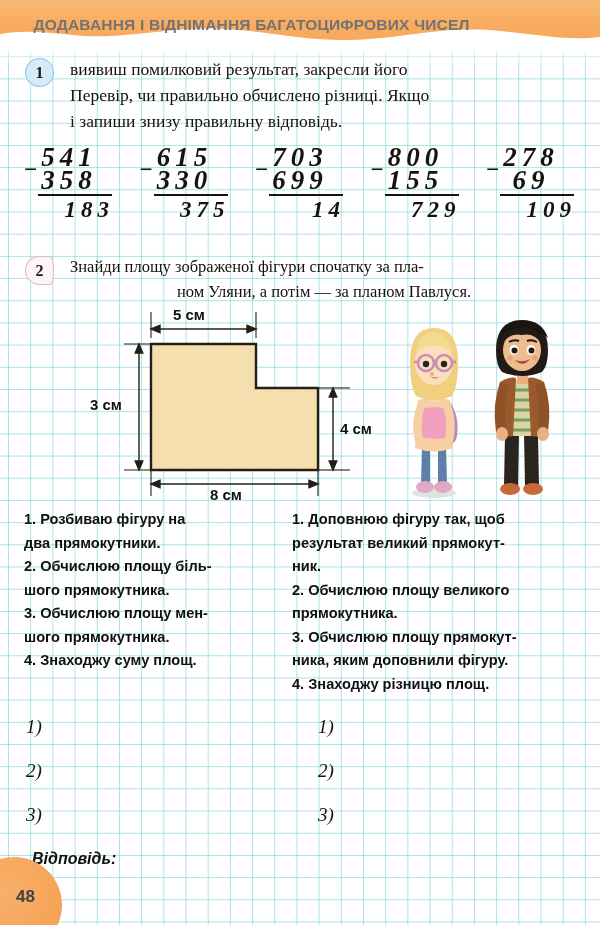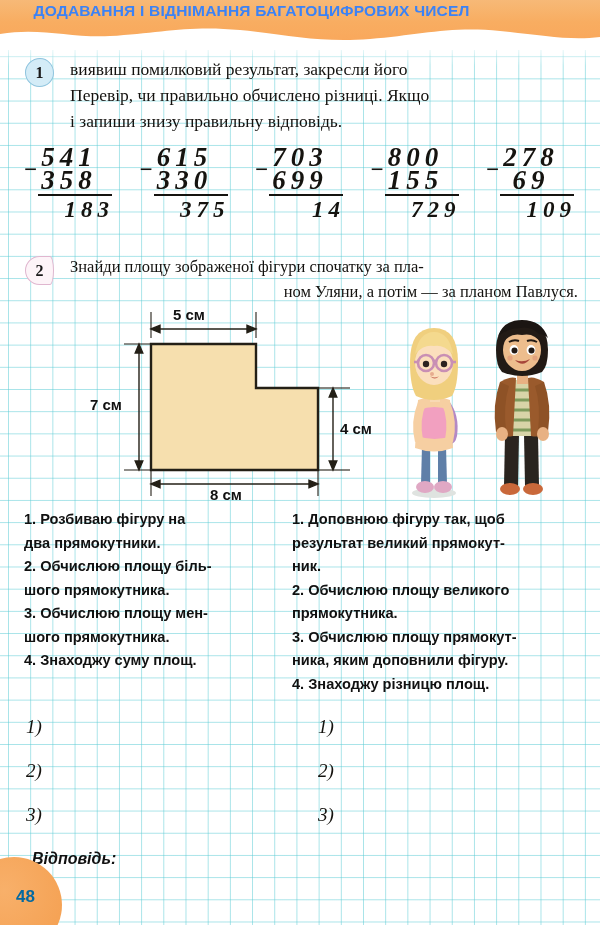--- a/index.html
+++ b/index.html
@@ -30,24 +30,24 @@
   
   #header{
     position:absolute;left:0;top:0;width:600px;height:48px;z-index:5;
   }
   #header-bg{
     position:absolute;left:0;top:0;width:600px;height:40px;
     background:linear-gradient(to bottom,#f7b977 0%,#f8ad61 55%,#f9a85c 100%);
   }
   #header-wave{position:absolute;left:0;top:24px;width:600px;height:26px;display:block;}
   #header-title{
-    position:absolute;left:0;top:2px;width:503px;
+    position:absolute;left:0;top:16px;width:503px;
     text-align:center;
     font-size:15.5px;font-weight:bold;letter-spacing:.2px;
-    color:#3b82f6;
+    color:#737373;
     font-family:"Liberation Sans",sans-serif;
     z-index:6;
   }
 
   
   .badge{
     position:absolute;width:29px;height:29px;z-index:4;
     display:flex;align-items:center;justify-content:center;
     font-family:"Liberation Serif",serif;
     font-size:16px;font-weight:bold;color:#1a1a1a;
@@ -73,21 +73,21 @@
     left:70px;top:56px;width:508px;
     font-size:17.5px;line-height:26px;
     text-align:justify;
   }
   #task1-text .lastline{text-align:left;}
   #task2-text{
     left:70px;top:254px;width:508px;
     font-size:16.5px;line-height:25px;
     text-align:justify;
   }
-  #task2-text .lastline{text-align:right;}
+  #task2-text .lastline{text-align:center;}
 
   
   #sums{position:absolute;left:24px;top:146px;width:560px;height:80px;z-index:4;
         display:flex;justify-content:space-between;}
   .sum{
     position:relative;width:98px;
     font-family:"Liberation Serif",serif;
     font-style:italic;font-weight:bold;
     color:#15130f;
   }
@@ -150,21 +150,21 @@
   
   #page-circle{
     position:absolute;left:-34px;bottom:-28px;width:96px;height:96px;
     border-radius:50%;
     background:radial-gradient(circle at 40% 35%,#f8b06a,#f5a356 70%,#f2a052);
     z-index:6;
   }
   #page-num{
     position:absolute;left:16px;bottom:18px;z-index:7;
     font-family:"Liberation Sans",sans-serif;
-    font-weight:bold;font-size:17px;color:#0369a1;
+    font-weight:bold;font-size:17px;color:#404040;
   }
 </style>
 </head>
 <body>
 
 <div id="grid-bg"></div>
 <div id="grid-fade"></div>
 
 <div id="header">
   <div id="header-bg"></div>
@@ -272,21 +272,21 @@
     </g>
 
     <g stroke="#231f16" stroke-width="1.4" fill="#231f16">
       <line x1="66" y1="172" x2="227" y2="172"></line>
       <polygon points="63,172 72,168.2 72,175.8"></polygon>
       <polygon points="230,172 221,168.2 221,175.8"></polygon>
     </g>
   </svg>
 
   <div style="position:absolute;left:85px;top:-6px;font-family:'Liberation Sans',sans-serif;font-weight:bold;font-size:15px;color:#111;">5 см</div>
-  <div style="position:absolute;left:2px;top:84px;font-family:'Liberation Sans',sans-serif;font-weight:bold;font-size:15px;color:#111;">7 см</div>
+  <div style="position:absolute;left:2px;top:84px;font-family:'Liberation Sans',sans-serif;font-weight:bold;font-size:15px;color:#111;">3 см</div>
   <div style="position:absolute;left:252px;top:108px;font-family:'Liberation Sans',sans-serif;font-weight:bold;font-size:15px;color:#111;white-space:nowrap;">4 см</div>
   <div style="position:absolute;left:122px;top:174px;font-family:'Liberation Sans',sans-serif;font-weight:bold;font-size:15px;color:#111;">8 см</div>
 </div>
 
 <div id="kids">
   <svg width="190" height="185" viewBox="0 0 190 185">
 
     <g>
       <ellipse cx="42" cy="175" rx="22" ry="5" fill="#dfe3e0"></ellipse>
 

